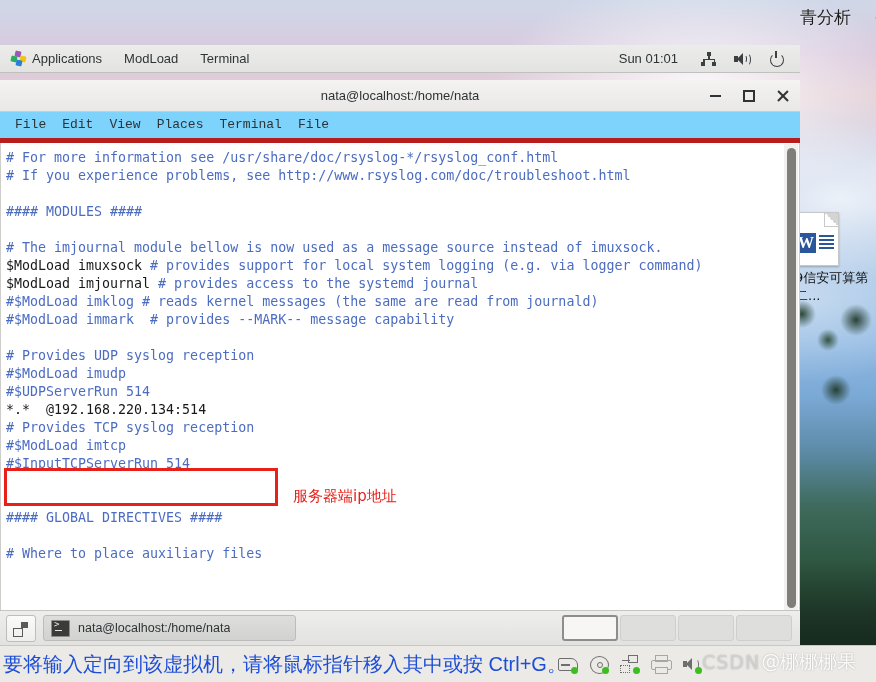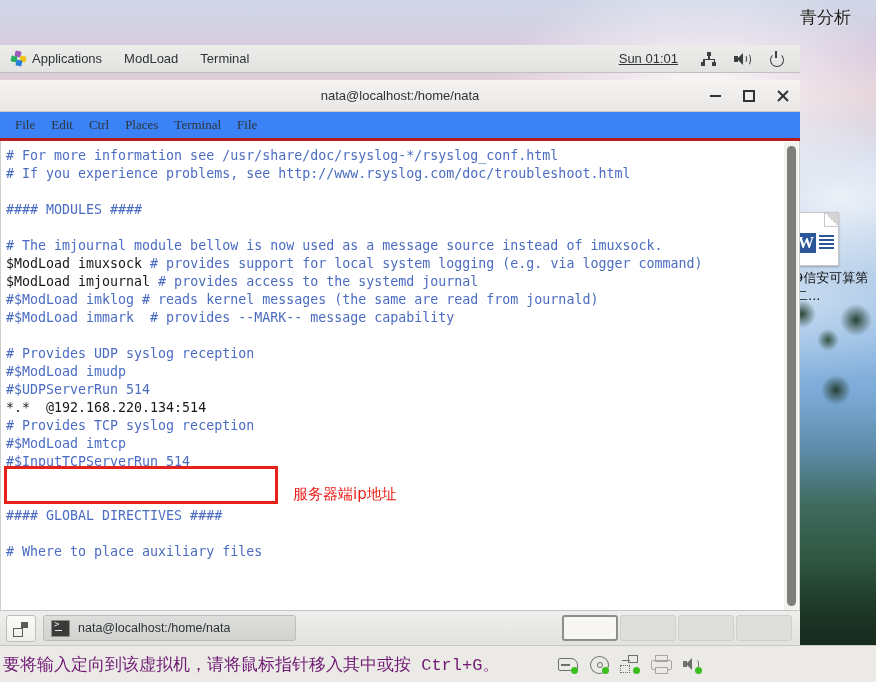--- a/index.html
+++ b/index.html
@@ -242,21 +242,20 @@
     border-radius: 1px;
   }
   .cent-icon i:nth-child(1) { left: 4px; top: 0px;  background: #9b59b6; transform: rotate(12deg); }
   .cent-icon i:nth-child(2) { left: 9px; top: 5px;  background: #f1c40f; transform: rotate(12deg); }
   .cent-icon i:nth-child(3) { left: 0px; top: 5px;  background: #27ae60; transform: rotate(12deg); }
   .cent-icon i:nth-child(4) { left: 5px; top: 9px;  background: #2980d9; transform: rotate(12deg); }
   .gp-right {
     margin-left: auto;
     display: flex; align-items: center; gap: 4px;
     padding-right: 9px;
-    text-decoration: underline;
   }
   .gp-clock { padding: 0 12px; font-size: 13px; color: #2e3436; }
   .gp-ico { padding: 0 7px; display: flex; align-items: center; }
 
   
   .ico-net { position: relative; width: 15px; height: 14px; }
   .ico-net .nd { position: absolute; width: 4px; height: 4px; background: #3c4043; }
   .ico-net .nd.a { left: 5.5px; top: 0; }
   .ico-net .nd.b { left: 0; top: 10px; }
   .ico-net .nd.c { left: 11px; top: 10px; }
@@ -342,26 +341,26 @@
   .wbtn .cls { position: relative; width: 12px; height: 12px; }
   .wbtn .cls::before, .wbtn .cls::after {
     content: ""; position: absolute;
     left: -1px; top: 5px; width: 14px; height: 2.2px; background: #2e3436;
   }
   .wbtn .cls::before { transform: rotate(45deg); }
   .wbtn .cls::after  { transform: rotate(-45deg); }
 
   .term-menubar {
     height: 26px;
-    background: #3b82f6;
-    border-bottom: 3px solid #b91c1c;
+    background: #7dd3fc;
+    border-bottom: 5px solid #b91c1c;
     display: flex;
     align-items: center;
     padding-left: 7px;
-    font-family: Liberation Serif, serif;
+    font-family: Liberation Mono, monospace;
     font-size: 13px;
     color: #2e3436;
   }
   .term-menuitem {
     padding: 0 8px;
     line-height: 26px;
     cursor: default;
     white-space: nowrap;
   }
 
@@ -537,23 +536,23 @@
     width: 876px; height: 37px;
     background: #eceae6;
     border-top: 1px solid #c9c7c3;
     box-sizing: border-box;
     display: flex;
     align-items: center;
     padding-left: 3px;
     overflow: hidden;
   }
   .vm-status-text {
-    font-family: Liberation Mono, monospace;
-    font-size: 17px;
-    color: #701a75;
+    font-family: Liberation Sans, sans-serif;
+    font-size: 20px;
+    color: #1d4ed8;
     white-space: nowrap;
   }
   .vm-dev-icons {
     position: absolute;
     left: 558px; top: 8px;
     display: flex;
     align-items: center;
     gap: 11px;
   }
   .dev {
@@ -742,21 +741,21 @@
           </div>
         <div class="wbtn">
             <span class="cls"></span>
           </div>
       </div>
     </div>
 
     <div class="term-menubar">
       <div class="term-menuitem">File</div>
       <div class="term-menuitem">Edit</div>
-      <div class="term-menuitem">Ctrl</div>
+      <div class="term-menuitem">View</div>
       <div class="term-menuitem">Places</div>
       <div class="term-menuitem">Terminal</div>
       <div class="term-menuitem">File</div>
     </div>
 
     <div class="term-body">
       <div class="term-text" id="term-text"><div class="term-line"><span class="cmt"># For more information see /usr/share/doc/rsyslog-*/rsyslog_conf.html</span></div><div class="term-line"><span class="cmt"># If you experience problems, see http://www.rsyslog.com/doc/troubleshoot.html</span></div><div class="term-line">&nbsp;</div><div class="term-line"><span class="cmt">#### MODULES ####</span></div><div class="term-line">&nbsp;</div><div class="term-line"><span class="cmt"># The imjournal module bellow is now used as a message source instead of imuxsock.</span></div><div class="term-line"><span class="plain">$ModLoad imuxsock </span><span class="cmt"># provides support for local system logging (e.g. via logger command)</span></div><div class="term-line"><span class="plain">$ModLoad imjournal </span><span class="cmt"># provides access to the systemd journal</span></div><div class="term-line"><span class="cmt">#$ModLoad imklog # reads kernel messages (the same are read from journald)</span></div><div class="term-line"><span class="cmt">#$ModLoad immark  # provides --MARK-- message capability</span></div><div class="term-line">&nbsp;</div><div class="term-line"><span class="cmt"># Provides UDP syslog reception</span></div><div class="term-line"><span class="cmt">#$ModLoad imudp</span></div><div class="term-line"><span class="cmt">#$UDPServerRun 514</span></div><div class="term-line"><span class="plain">*.*  @192.168.220.134:514</span></div><div class="term-line"><span class="cmt"># Provides TCP syslog reception</span></div><div class="term-line"><span class="cmt">#$ModLoad imtcp</span></div><div class="term-line"><span class="cmt">#$InputTCPServerRun 514</span></div><div class="term-line">&nbsp;</div><div class="term-line">&nbsp;</div><div class="term-line"><span class="cmt">#### GLOBAL DIRECTIVES ####</span></div><div class="term-line">&nbsp;</div><div class="term-line"><span class="cmt"># Where to place auxiliary files</span></div></div>
 
       <div class="statusline">
         <span class="sl-mode">-- INSERT --</span>
@@ -814,14 +813,18 @@
         </div>
       <div class="dev dev-snd">
           <span class="spk"></span>
           <span class="cone"></span>
           <span class="arc"></span>
           <span class="dot"></span>
         </div>
     </div>
   </div>
 
+  <div class="watermark">
+    <span class="wm-csdn">CSDN</span>
+    <span class="wm-user">@梛梛梛果</span>
+  </div>
 
 </div>
 
 </body></html>

